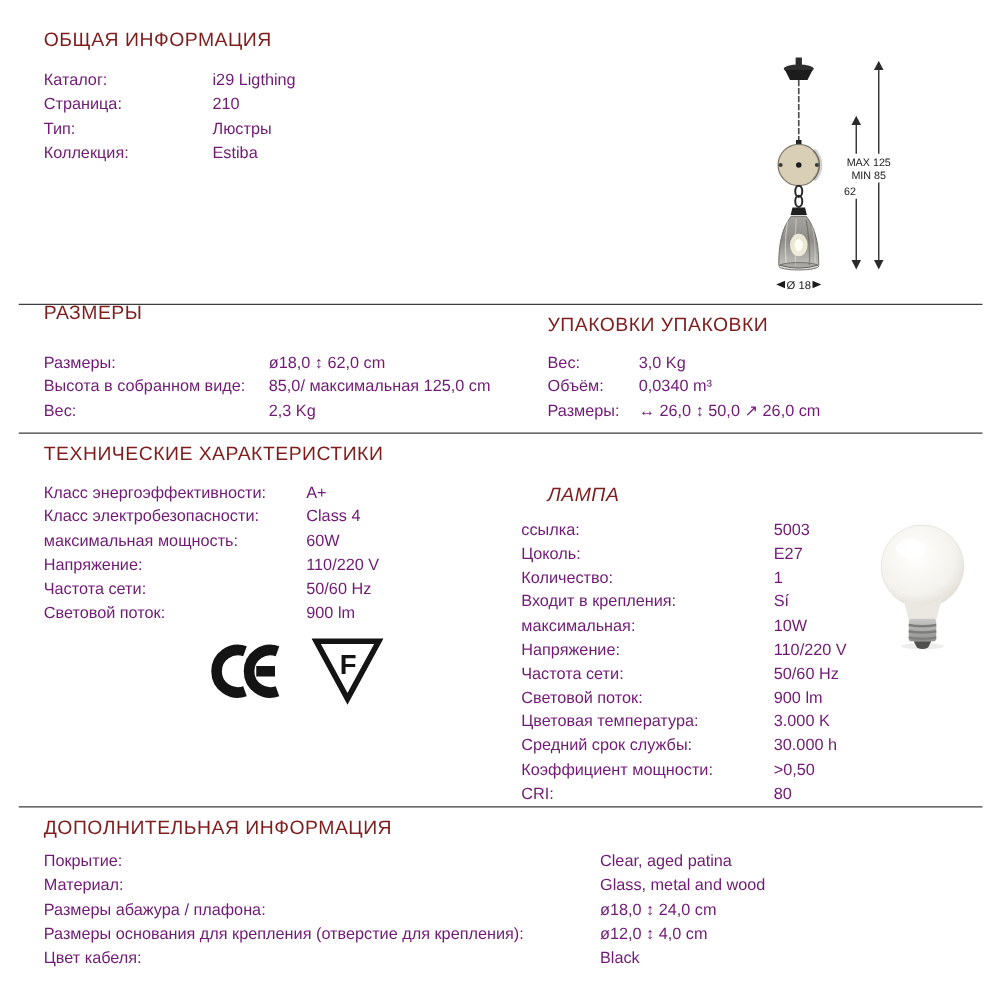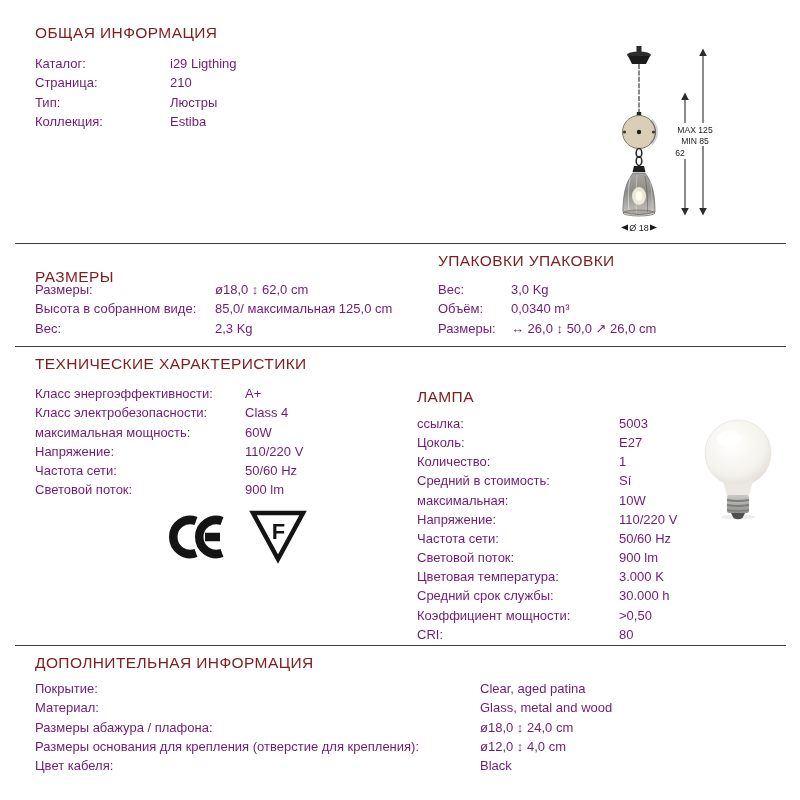--- a/index.html
+++ b/index.html
@@ -100,21 +100,21 @@
       <rect x="86" y="90" width="41" height="23" fill="#ffffff" stroke="none"></rect>
       <rect x="84" y="113" width="18" height="13" fill="#ffffff" stroke="none"></rect>
       <text x="107" y="100" text-anchor="middle" font-size="8.6" fill="#1c1c1c" stroke="none">MAX 125</text>
       <text x="107" y="110.5" text-anchor="middle" font-size="8.6" fill="#1c1c1c" stroke="none">MIN 85</text>
       <text x="92" y="123" text-anchor="middle" font-size="8.6" fill="#1c1c1c" stroke="none">62</text>
     </g>
   </svg>
 
   <div class="hr" style="top:243px;"></div>
 
-  <h2 class="abs sec-title" style="left:35px; top:268px;text-align:center;">РАЗМЕРЫ</h2>
+  <h2 class="abs sec-title" style="left:35px; top:242px;text-align:center;">РАЗМЕРЫ</h2>
   <div class="abs rows w180" style="left:35px; top:280px;">
       <div class="row">
       <span class="lbl">Размеры:</span>
       <span class="val">ø18,0 ↕ 62,0 cm</span>
     </div>
       <div class="row">
       <span class="lbl">Высота в собранном виде:</span>
       <span class="val">85,0/ максимальная 125,0 cm</span>
     </div>
       <div class="row">
@@ -173,36 +173,36 @@
     <path d="M 38,8 A 17,17 0 1 0 38,40" fill="none" stroke="#141414" stroke-width="8.5"></path>
     <path d="M 64,8 A 17,17 0 1 0 64,40" fill="none" stroke="#141414" stroke-width="8.5"></path>
     <line x1="47" y1="24" x2="62" y2="24" stroke="#141414" stroke-width="8.5"></line>
   </svg>
 
   <svg class="abs" style="left:249px; top:508px;" width="58" height="58" viewBox="0 0 58 58">
     <polygon points="4,5 54,5 29,51" fill="none" stroke="#141414" stroke-width="4.5"></polygon>
     <text x="29.5" y="31" text-anchor="middle" font-size="22" font-weight="bold" fill="#141414">F</text>
   </svg>
 
-  <h2 class="abs sec-title" style="left:417px; top:388px;">ЛАМПА</h2>
+  <h2 class="abs sec-title" style="left:438px; top:388px;font-style:italic;">ЛАМПА</h2>
   <div class="abs rows rows-lamp w202" style="left:417px; top:414px;">
       <div class="row">
       <span class="lbl">ссылка:</span>
       <span class="val">5003</span>
     </div>
       <div class="row">
       <span class="lbl">Цоколь:</span>
       <span class="val">E27</span>
     </div>
       <div class="row">
       <span class="lbl">Количество:</span>
       <span class="val">1</span>
     </div>
       <div class="row">
-      <span class="lbl">Средний в стоимость:</span>
+      <span class="lbl">Входит в крепления:</span>
       <span class="val">Sí</span>
     </div>
       <div class="row">
       <span class="lbl">максимальная:</span>
       <span class="val">10W</span>
     </div>
       <div class="row">
       <span class="lbl">Напряжение:</span>
       <span class="val">110/220 V</span>
     </div>

